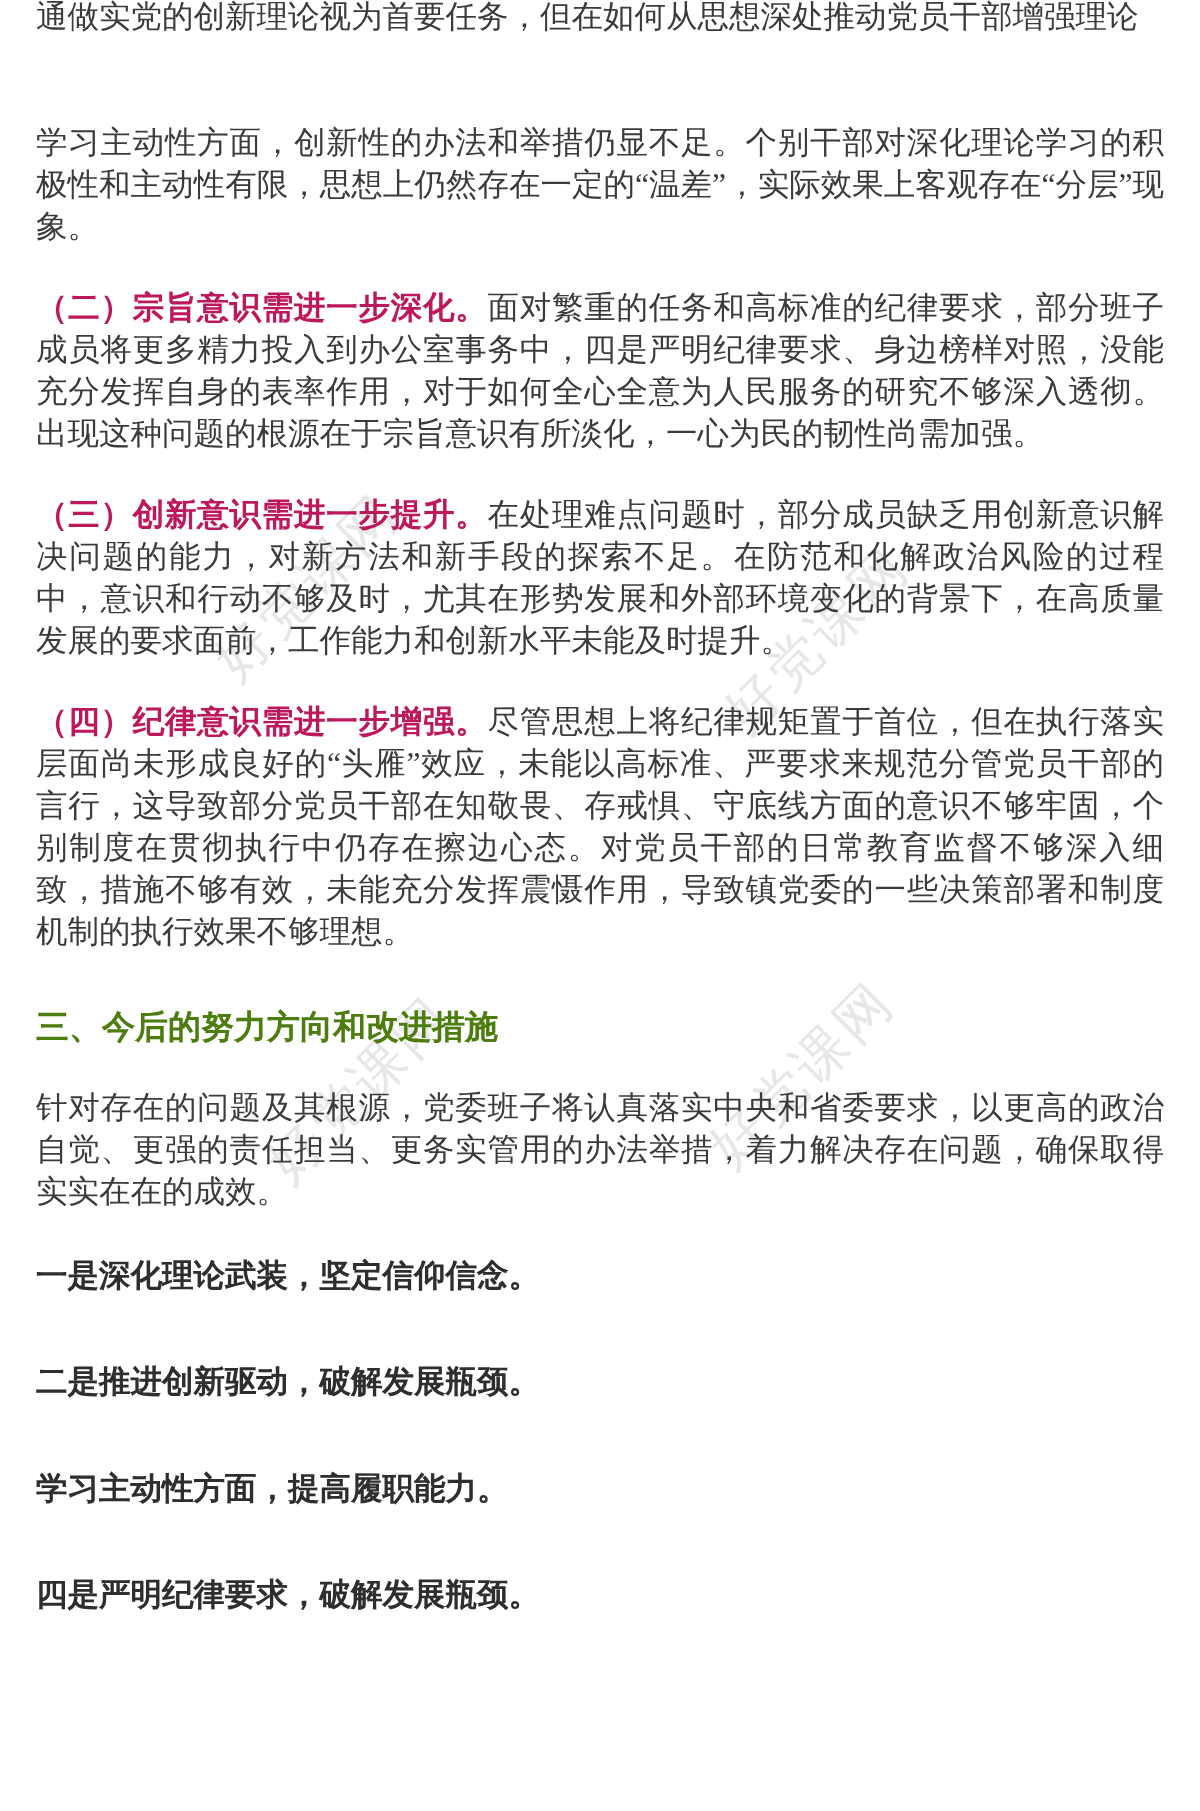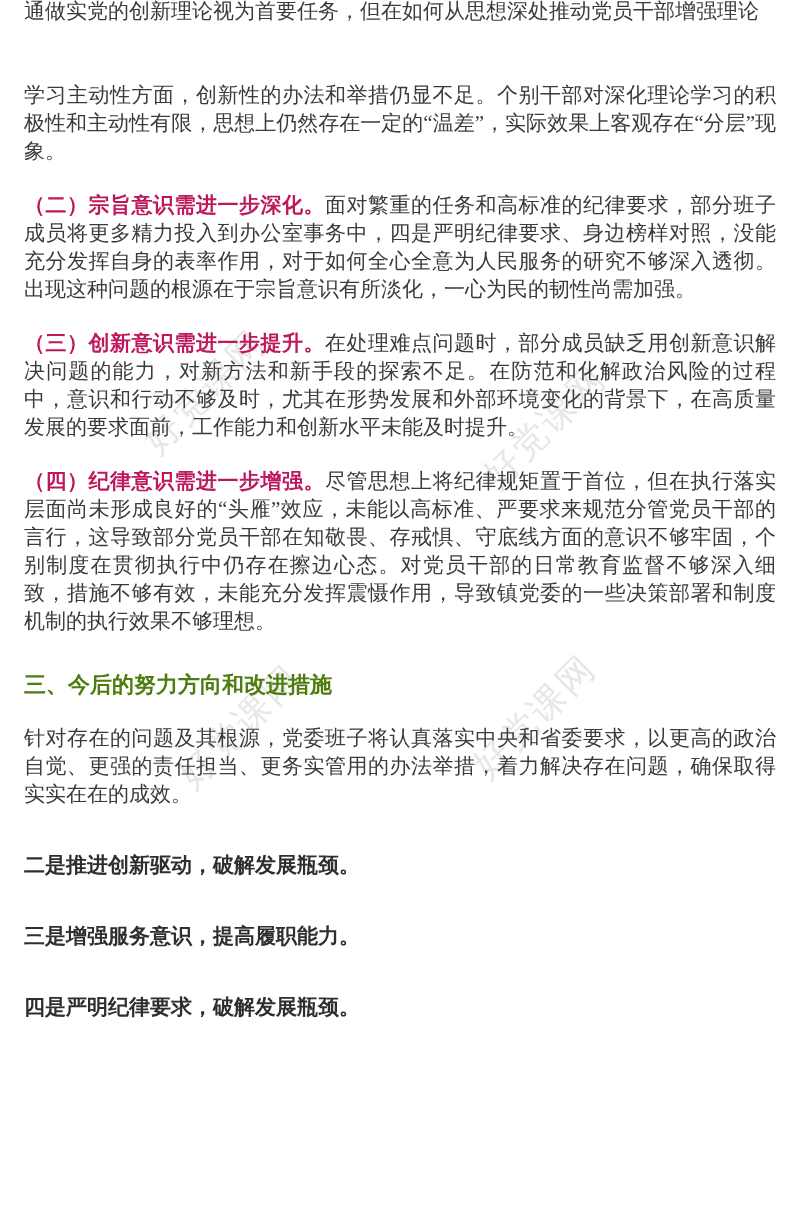--- a/index.html
+++ b/index.html
@@ -95,21 +95,22 @@
     <p class="para sec"><b class="lead">（二）宗旨意识需进一步深化。</b><span>面对繁重的任务和高标准的纪律要求，部分班子成员将更多精力投入到办公室事务中，四是严明纪律要求、身边榜样对照，没能充分发挥自身的表率作用，对于如何全心全意为人民服务的研究不够深入透彻。出现这种问题的根源在于宗旨意识有所淡化，一心为民的韧性尚需加强。</span></p>
 
     <p class="para sec"><b class="lead">（三）创新意识需进一步提升。</b><span>在处理难点问题时，部分成员缺乏用创新意识解决问题的能力，对新方法和新手段的探索不足。在防范和化解政治风险的过程中，意识和行动不够及时，尤其在形势发展和外部环境变化的背景下，在高质量发展的要求面前，工作能力和创新水平未能及时提升。</span></p>
 
     <p class="para sec"><b class="lead">（四）纪律意识需进一步增强。</b><span>尽管思想上将纪律规矩置于首位，但在执行落实层面尚未形成良好的“头雁”效应，未能以高标准、严要求来规范分管党员干部的言行，这导致部分党员干部在知敬畏、存戒惧、守底线方面的意识不够牢固，个别制度在贯彻执行中仍存在擦边心态。对党员干部的日常教育监督不够深入细致，措施不够有效，未能充分发挥震慑作用，导致镇党委的一些决策部署和制度机制的执行效果不够理想。</span></p>
 
     <h2 class="h2">三、今后的努力方向和改进措施</h2>
 
     <p class="para mintro">针对存在的问题及其根源，党委班子将认真落实中央和省委要求，以更高的政治自觉、更强的责任担当、更务实管用的办法举措，着力解决存在问题，确保取得实实在在的成效。</p>
 
+    <p class="para measure first">一是深化理论武装，坚定信仰信念。</p>
 
     <p class="para measure">二是推进创新驱动，破解发展瓶颈。</p>
 
-    <p class="para measure">三是增强服务意识，提高履职能力。</p>
+    <p class="para measure">学习主动性方面，提高履职能力。</p>
 
     <p class="para measure">四是严明纪律要求，破解发展瓶颈。</p>
 
   </div>
 </div>
 
 </body></html>

